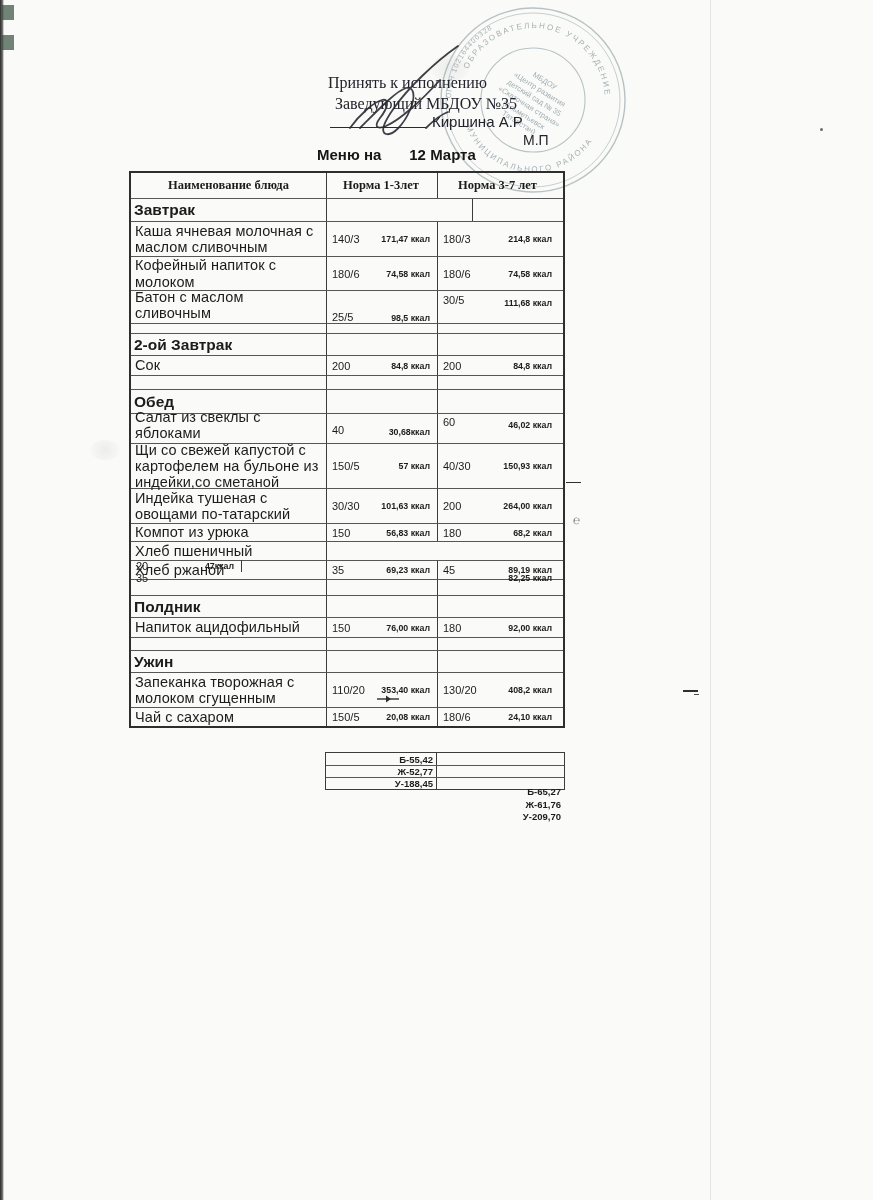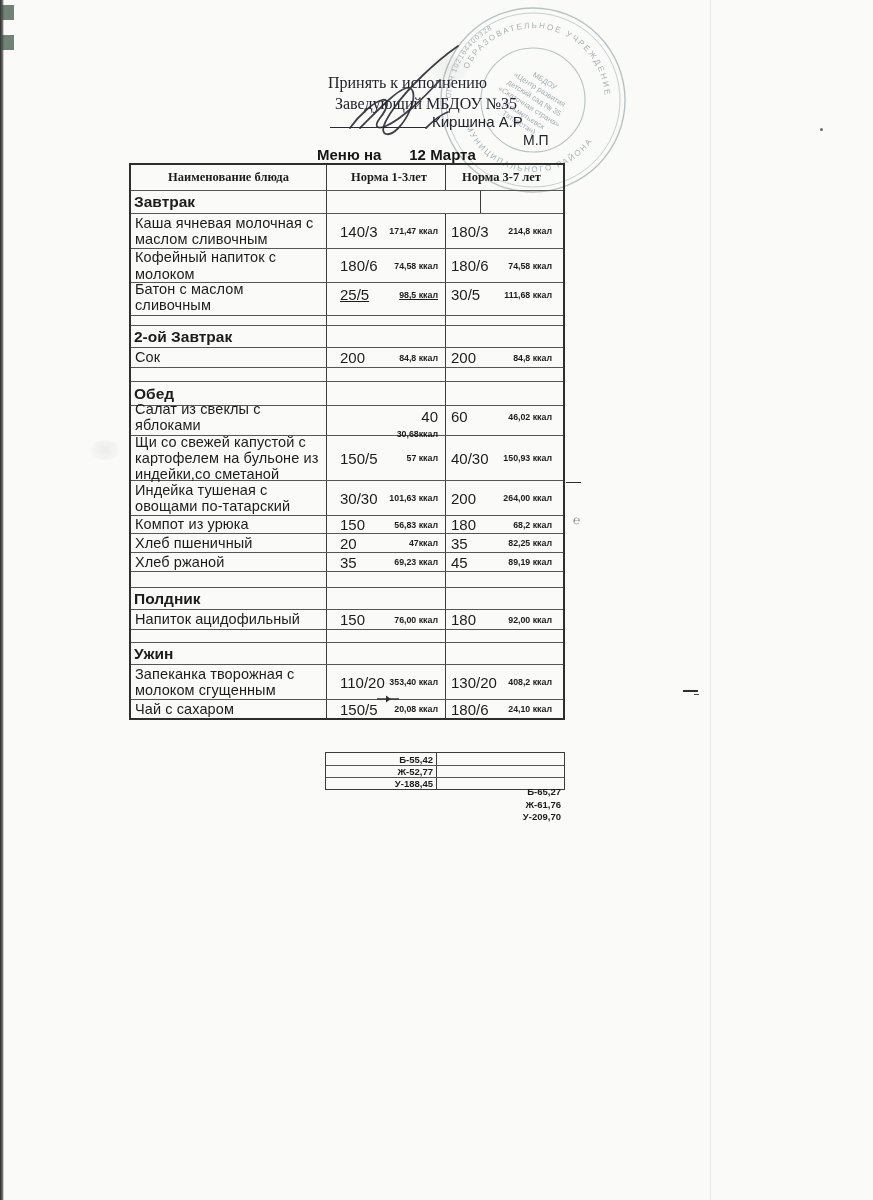--- a/index.html
+++ b/index.html
@@ -23,32 +23,32 @@
   .sig-underline{position:absolute;left:330px;top:127px;width:96px;border-bottom:1.6px solid #2a2a33;}
   .signer{position:absolute;left:432px;top:113px;font-size:15px;color:#23232d;text-align:center;}
   .seal-mark{position:absolute;left:523px;top:132px;font-size:14px;color:#23232d;}
   .signature-svg{position:absolute;left:330px;top:40px;pointer-events:none;}
   .stamp-svg{position:absolute;left:433px;top:2px;pointer-events:none;}
 
   .menu-title{position:absolute;left:317px;top:146px;font-size:15px;font-weight:bold;color:#161616;white-space:nowrap;}
   .menu-title .date{margin-left:28px;}
 
   
-  .tbl{position:absolute;left:129px;top:163px;width:436px;
+  .tbl{position:absolute;left:129px;top:171px;width:436px;
     border:2px solid #2e2e2e;box-sizing:border-box;background:transparent;}
   .trow{display:flex;box-sizing:border-box;border-top:1.5px solid #565656;}
   .trow:first-child{border-top:none;}
   .c1{width:196px;box-sizing:border-box;border-right:1.8px solid #3c3c3c;padding:1px 4px;display:flex;align-items:center;}
-  .c2{width:111px;box-sizing:border-box;border-right:1.8px solid #3c3c3c;display:flex;align-items:center;justify-content:space-between;padding:0 7px 0 5px;margin-left:8px;}
+  .c2{width:111px;box-sizing:border-box;border-right:1.8px solid #3c3c3c;display:flex;align-items:center;justify-content:space-between;padding:0 7px 0 5px;}
   .c3{flex:1;display:flex;align-items:center;justify-content:space-between;padding:0 11px 0 5px;}
   .hdr .c1,.hdr .c2,.hdr .c3{justify-content:center;text-align:center;}
   .hdr{font-family:"Liberation Serif",serif;font-weight:bold;font-size:12.5px;}
   .section .c1{font-weight:bold;font-size:15.5px;padding-left:3px;}
   .dish{font-size:14.5px;line-height:1.12;letter-spacing:0.1px;}
-  .amount{font-size:15px;}
+  .amount{font-size:11px;}
   .kcal{font-size:8.8px;font-weight:bold;white-space:nowrap;}
   .va-bottom{align-items:flex-end !important;padding-bottom:2px !important;}
 
   
   .totals{position:absolute;left:325px;top:752px;width:240px;border:1.5px solid #3c3c3c;box-sizing:border-box;}
   .trow-total{display:flex;height:12px;box-sizing:border-box;border-top:1.2px solid #565656;}
   .trow-total:first-child{border-top:none;}
   .tc1{width:111px;box-sizing:border-box;border-right:1.6px solid #3c3c3c;display:flex;align-items:center;justify-content:flex-end;padding-right:3px;}
   .tc2{flex:1;display:flex;align-items:center;justify-content:flex-end;padding-right:3px;margin-top:38px;}
   .totals .val{font-size:9.5px;font-weight:bold;}
@@ -146,21 +146,21 @@
         <span class="amount">180/6</span>
         <span class="kcal">74,58 ккал</span>
       </div>
     <div class="c3">
         <span class="amount">180/6</span>
         <span class="kcal">74,58 ккал</span>
       </div>
   </div>
   <div class="trow" style="height:33px;">
     <div class="c1 dish va-bottom">Батон с  маслом сливочным</div>
-    <div class="c2" style="align-items:flex-start;padding-top:3px;text-decoration:underline;">
+    <div class="c2" style="align-items:flex-end;padding-top:3px;">
         <span class="amount">25/5</span>
         <span class="kcal" style="margin-top:4px;">98,5 ккал</span>
       </div>
     <div class="c3" style="align-items:flex-start;padding-top:3px;">
         <span class="amount">30/5</span>
         <span class="kcal" style="margin-top:4px;">111,68 ккал</span>
       </div>
   </div>
   <div class="trow" style="height:10px;">
     <div class="c1"></div>
@@ -190,21 +190,21 @@
       <div class="c3"></div>
   </div>
 
   <div class="trow section" style="height:24px;">
     <div class="c1">Обед</div>
       <div class="c2"></div>
       <div class="c3"></div>
   </div>
   <div class="trow" style="height:30px;">
     <div class="c1 dish va-bottom">Салат из свеклы с яблоками</div>
-    <div class="c2" style="align-items:flex-end;padding-top:2px;flex-direction:column;">
+    <div class="c2" style="align-items:center;padding-top:2px;">
         <span class="amount">40</span>
         <span class="kcal" style="margin-top:4px;">30,68ккал</span>
       </div>
     <div class="c3" style="align-items:flex-start;padding-top:2px;">
         <span class="amount">60</span>
         <span class="kcal" style="margin-top:4px;">46,02 ккал</span>
       </div>
   </div>
   <div class="trow" style="height:45px;">
     <div class="c1 dish">Щи со свежей капустой с картофелем на бульоне из индейки,со сметаной</div>
@@ -232,21 +232,21 @@
     <div class="c1 dish">Компот из урюка</div>
     <div class="c2">
         <span class="amount">150</span>
         <span class="kcal">56,83 ккал</span>
       </div>
     <div class="c3">
         <span class="amount">180</span>
         <span class="kcal">68,2 ккал</span>
       </div>
   </div>
-  <div class="trow" style="height:19px;">
+  <div class="trow" style="height:19px;flex-direction:column;">
     <div class="c1 dish">Хлеб пшеничный</div>
     <div class="c2">
         <span class="amount">20</span>
         <span class="kcal">47ккал</span>
       </div>
     <div class="c3">
         <span class="amount">35</span>
         <span class="kcal">82,25 ккал</span>
       </div>
   </div>

